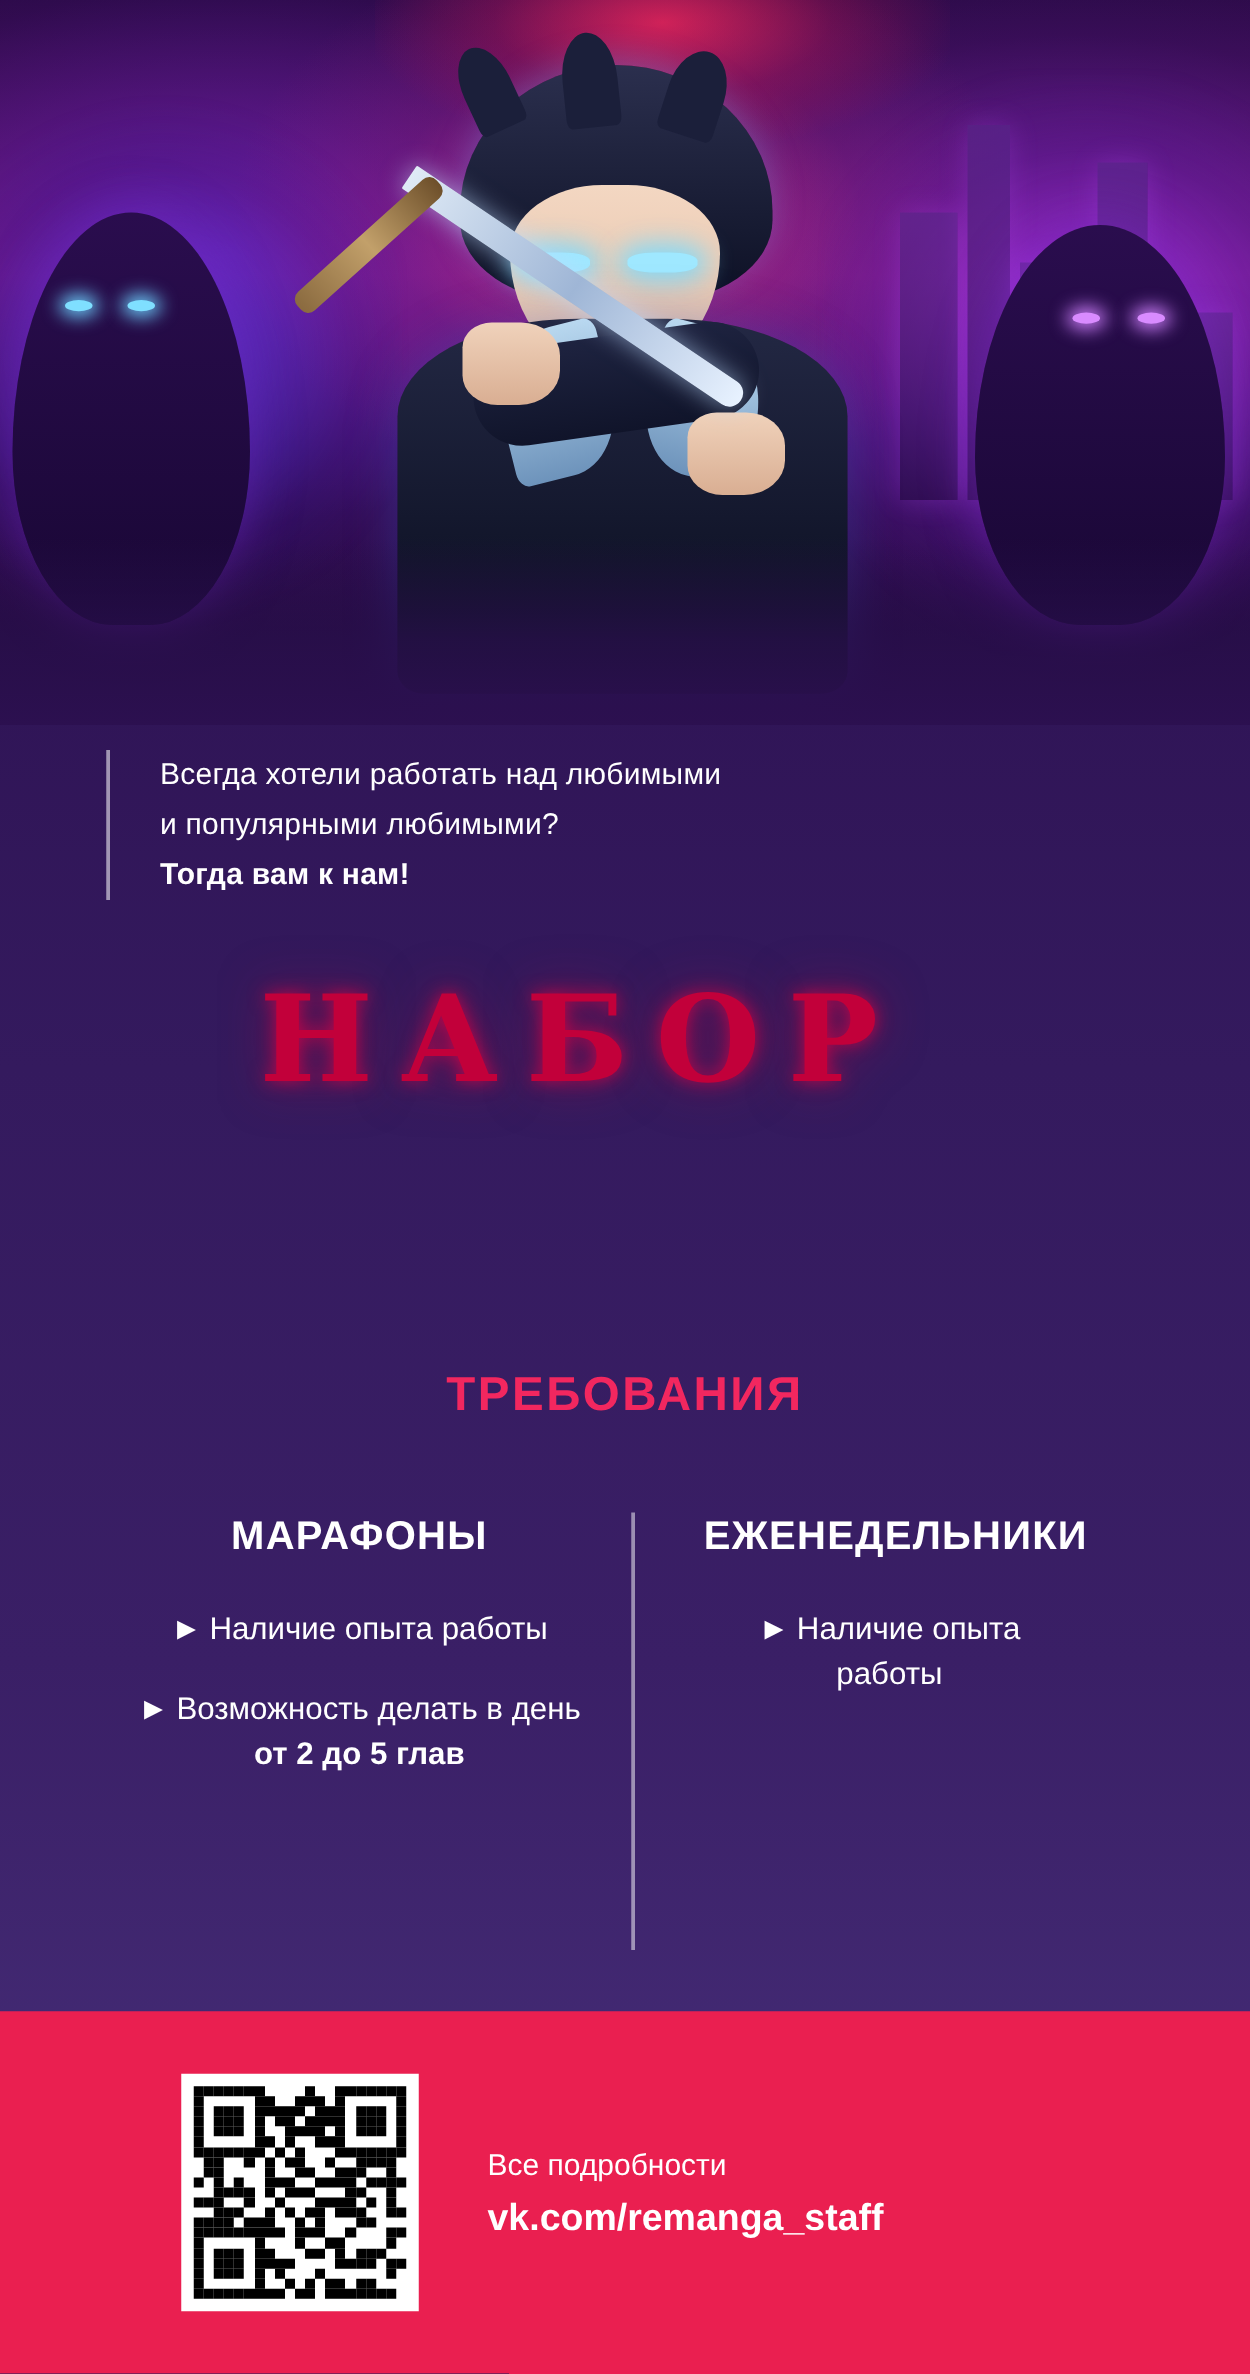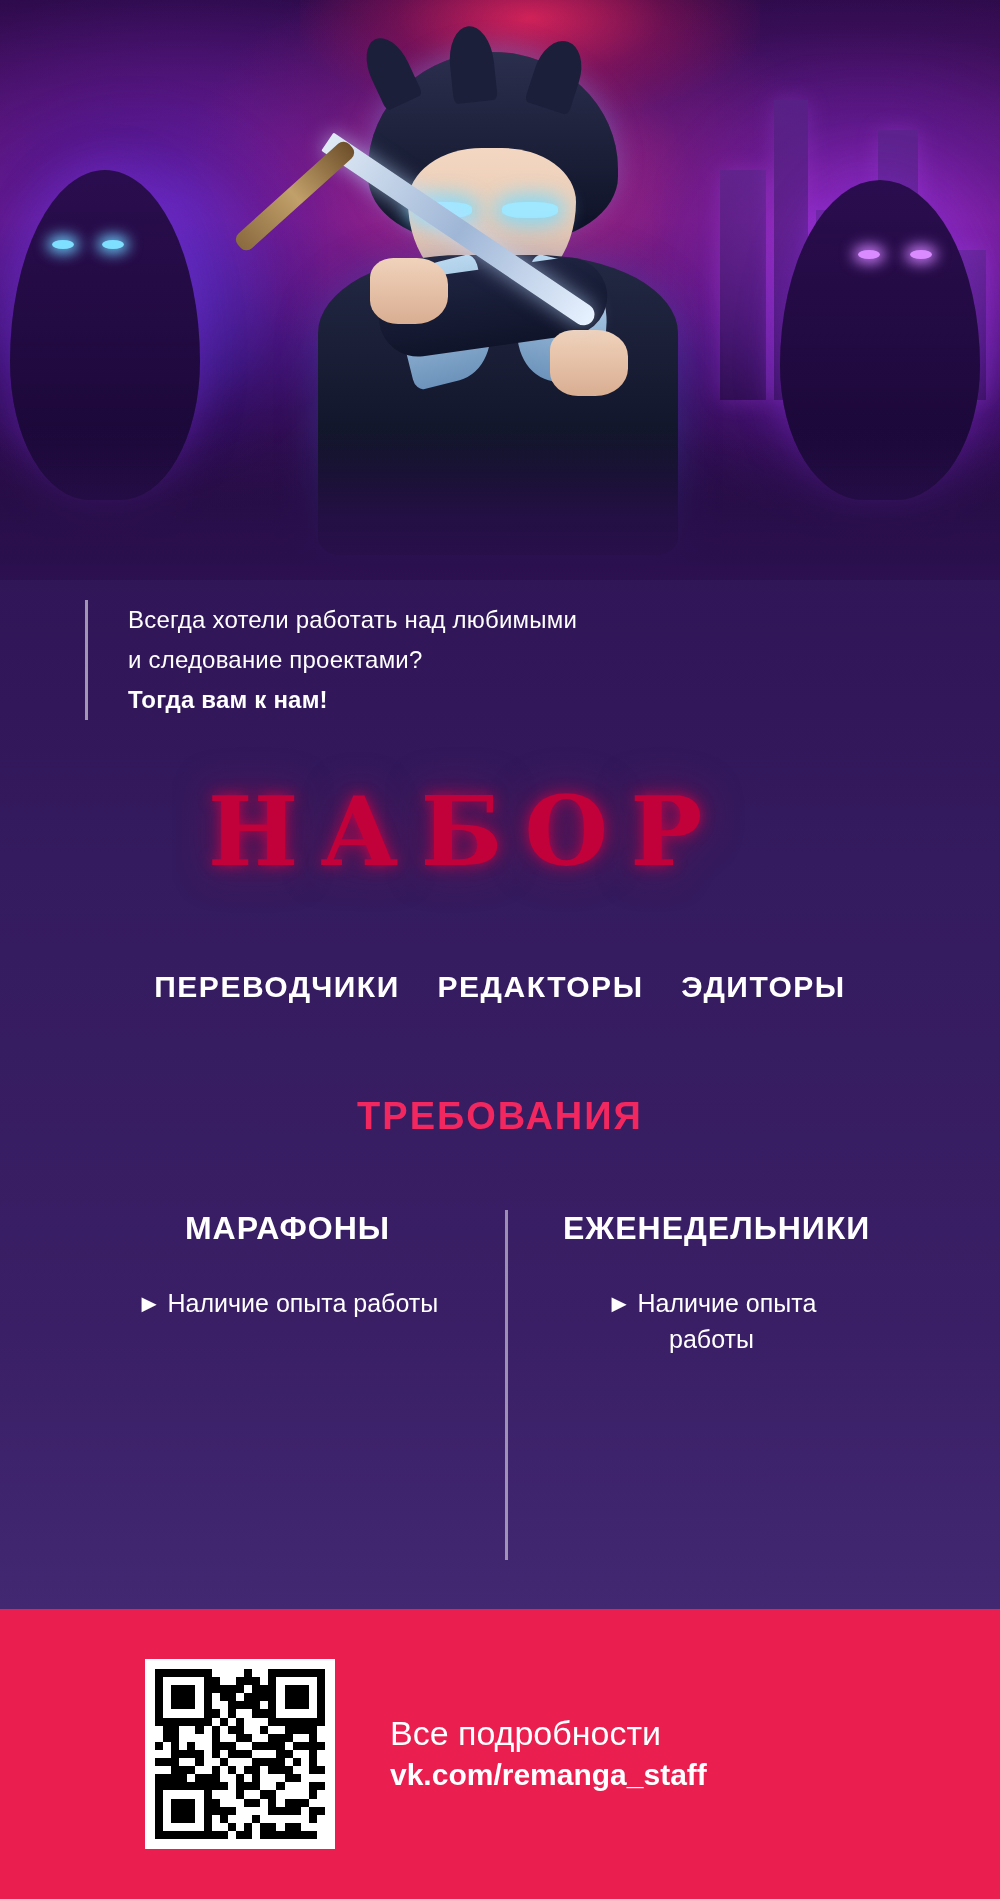--- a/index.html
+++ b/index.html
@@ -187,21 +187,21 @@
     width:190px; height:190px; margin-left:145px;
     background:#ffffff; padding:10px;
   }
   .qr-grid {
     width:100%; height:100%;
     display:grid; grid-template-columns:repeat(21,1fr); grid-template-rows:repeat(21,1fr);
   }
   .qr-grid i { display:block; background:transparent; }
   .qr-grid i.on { background:#000000; }
   .footer-text { margin-left:55px; color:#ffffff; }
-  .footer-text .line1 { font-size:34px; line-height:42px; }
+  .footer-text .line1 { font-size:24px; line-height:42px; }
   .footer-text .line2 { font-size:30px; font-weight:bold; line-height:42px; }
 </style>
 </head>
 <body>
 
 <div class="poster">
 
   <div class="hero">
     <div class="sky-red"></div>
     <div class="hero-glow-left"></div>
@@ -245,40 +245,38 @@
     <div class="sword">
       <div class="blade"></div>
       <div class="hilt"></div>
     </div>
 
     <div class="hero-fade"></div>
   </div>
 
   <div class="intro">
     <p>Всегда хотели работать над любимыми</p>
-    <p>и следование проектами?</p>
+    <p>и популярными любимыми?</p>
     <p class="bold">Тогда вам к нам!</p>
   </div>
 
   <div class="nabor">НАБОР</div>
 
-  <div class="roles">
-    <span>ПЕРЕВОДЧИКИ</span>
-    <span>РЕДАКТОРЫ</span>
-    <span>ЭДИТОРЫ</span>
-  </div>
 
   <div class="requirements">ТРЕБОВАНИЯ</div>
 
   <div class="cols">
     <div class="col left">
       <h3>МАРАФОНЫ</h3>
       <div class="bullet">
         <span class="arrow">►</span><span>Наличие опыта работы</span>
       </div>
+      <div class="bullet">
+        <span class="arrow">►</span><span>Возможность делать в день </span><b>от 2 до 5 глав</b>
+      </div>
     </div>
     <div class="col right">
       <h3>ЕЖЕНЕДЕЛЬНИКИ</h3>
       <div class="bullet">
         <span class="arrow">►</span><span>Наличие опыта работы</span>
       </div>
     </div>
   </div>
 
   <div class="footer">

